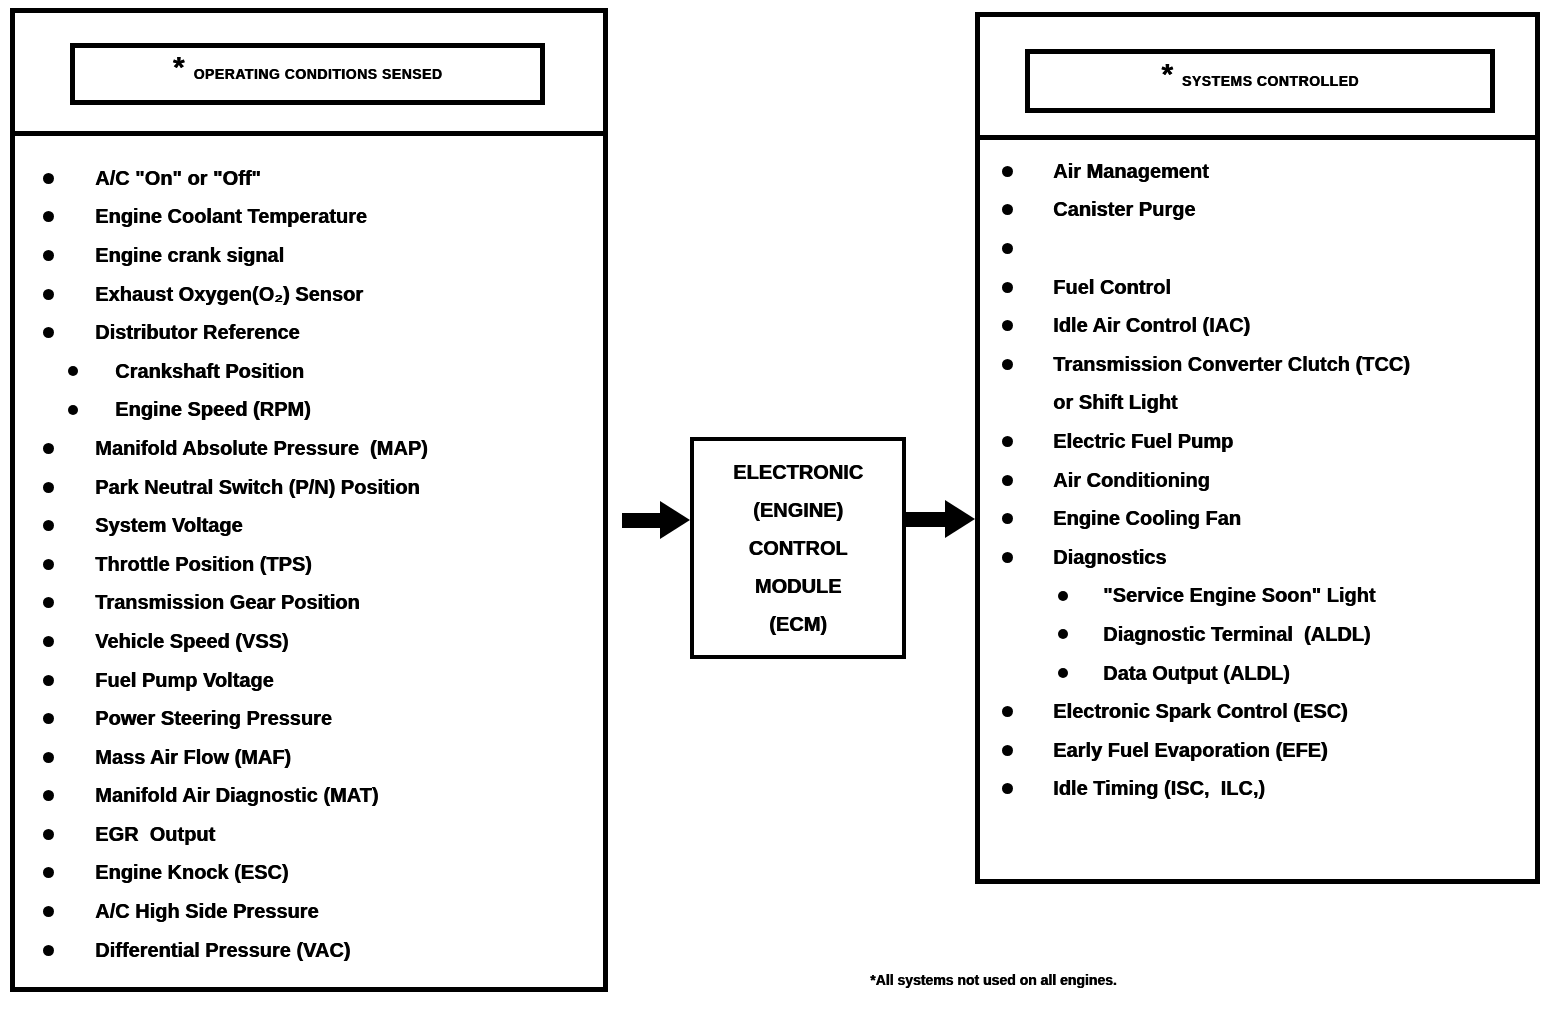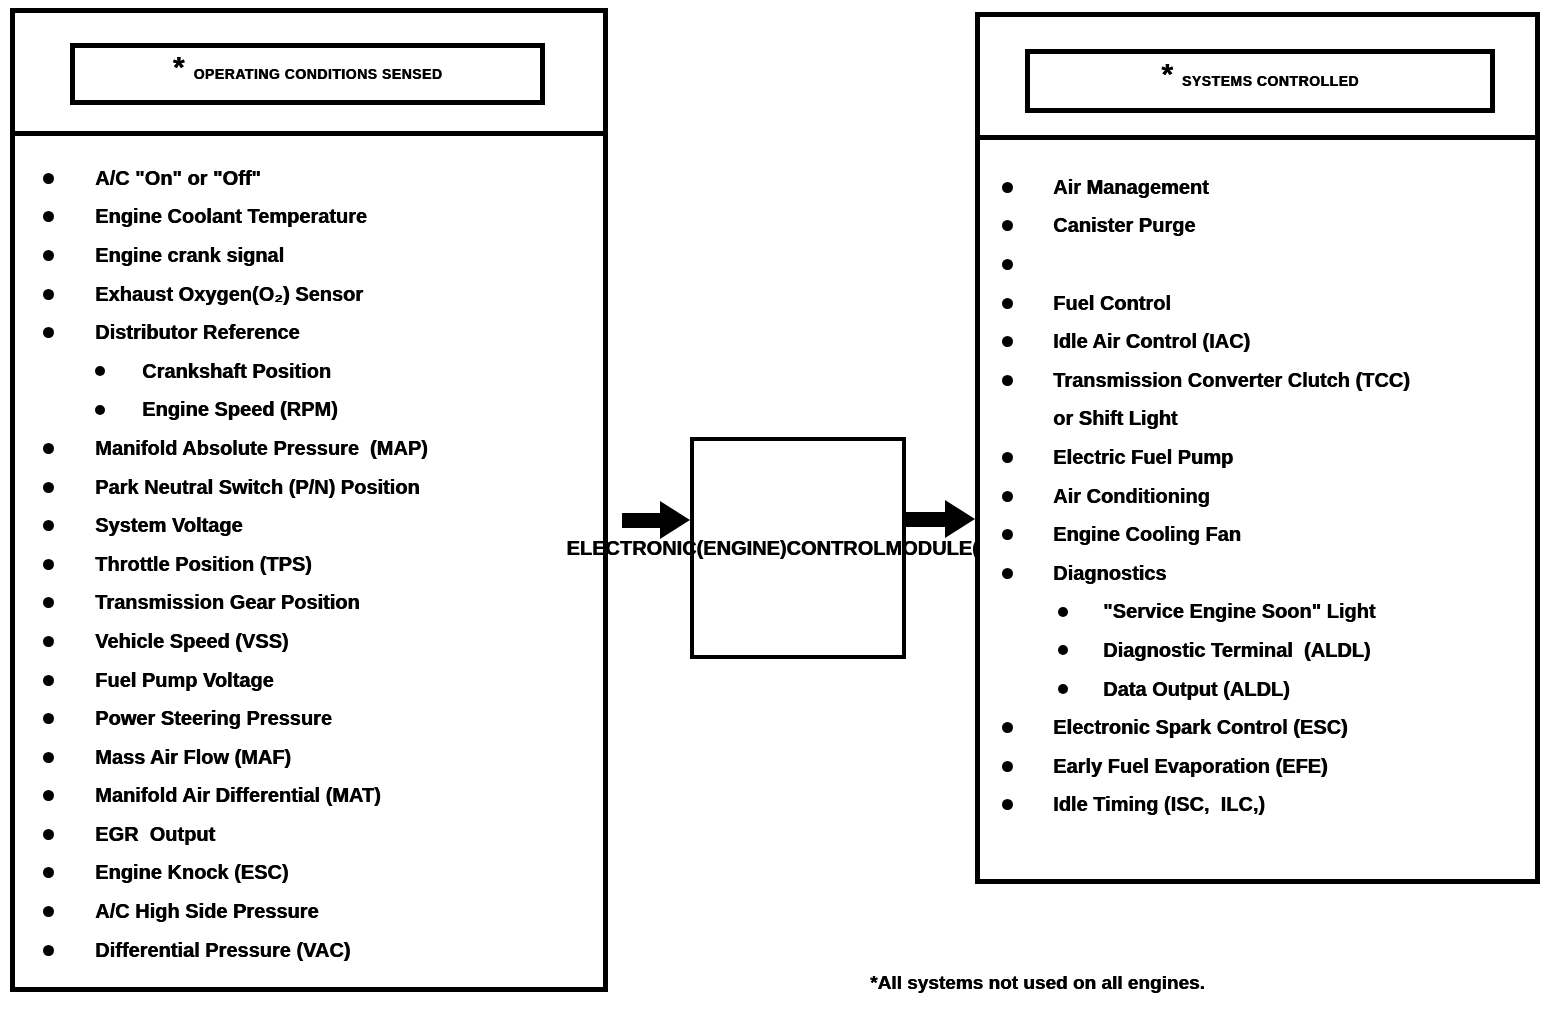--- a/index.html
+++ b/index.html
@@ -15,51 +15,51 @@
   .title-box{
     position:absolute;border:5px solid #000;box-sizing:border-box;
     display:flex;align-items:center;justify-content:center;background:#fff;
   }
   .title-box-left{left:55px;top:30px;width:475px;height:62px;}
   .title-box-right{left:45px;top:32px;width:470px;height:64px;}
   .star{font-size:30px;position:relative;top:-7px;margin-right:9px;}
   .title-text{font-size:14px;letter-spacing:0.5px;}
   .item-list{position:absolute;left:0;right:0;}
   .list-left{top:118px;padding-top:28px;}
-  .list-right{top:123px;padding-top:28px;}
+  .list-right{top:123px;padding-top:12px;}
   .item-row{display:flex;align-items:center;height:38.6px;box-sizing:border-box;}
   .bullet{flex:0 0 auto;width:11px;height:11px;border-radius:50%;background:#000;}
   .item-label{font-size:20px;white-space:pre;}
   
   .panel-left .item-row{padding-left:28px;}
   .panel-left .item-row .bullet{margin-right:41px;}
-  .panel-left .item-row.sub{padding-left:80px;}
+  .panel-left .item-row.sub{padding-left:53px;}
   .panel-left .item-row.sub .bullet{width:10px;height:10px;margin-right:37px;}
   
   .panel-right .item-row{padding-left:22px;}
   .panel-right .item-row .bullet{margin-right:40px;}
   .panel-right .item-row.sub{padding-left:78px;}
   .panel-right .item-row.sub .bullet{width:10px;height:10px;margin-right:35px;}
   .item-row.cont .bullet{visibility:hidden;}
   
   .ecm-box{
     position:absolute;left:690px;top:437px;width:216px;height:222px;
     border:4px solid #000;box-sizing:border-box;background:#fff;
-    display:flex;flex-direction:row;align-items:center;justify-content:center;
+    display:flex;flex-direction:column;align-items:center;justify-content:center;
   }
   .ecm-line{font-size:20px;line-height:38px;text-align:center;}
   
   .arrow{position:absolute;display:flex;align-items:center;height:38px;}
   .arrow .shaft{height:15px;background:#000;}
   .arrow .head{width:0;height:0;border-top:19px solid transparent;border-bottom:19px solid transparent;border-left:30px solid #000;}
   .arrow-left{left:622px;top:501px;}
   .arrow-left .shaft{width:38px;}
   .arrow-right{left:904px;top:500px;}
   .arrow-right .shaft{width:41px;}
-  .footnote{position:absolute;left:870px;top:972px;font-size:19px;}
+  .footnote{position:absolute;left:870px;top:972px;font-size:14px;}
 </style>
 </head>
 <body>
 
 <div class="canvas">
 
   <div class="panel panel-left">
     <div class="panel-header">
       <div class="title-box title-box-left">
         <span class="star">*</span>
@@ -126,21 +126,21 @@
         <div class="item-row">
           <span class="bullet"></span>
           <span class="item-label">Power Steering Pressure</span>
         </div>
         <div class="item-row">
           <span class="bullet"></span>
           <span class="item-label">Mass Air Flow (MAF)</span>
         </div>
         <div class="item-row">
           <span class="bullet"></span>
-          <span class="item-label">Manifold Air Differential (MAT)</span>
+          <span class="item-label">Manifold Air Diagnostic (MAT)</span>
         </div>
         <div class="item-row">
           <span class="bullet"></span>
           <span class="item-label">EGR  Output</span>
         </div>
         <div class="item-row">
           <span class="bullet"></span>
           <span class="item-label">Engine Knock (ESC)</span>
         </div>
         <div class="item-row">

